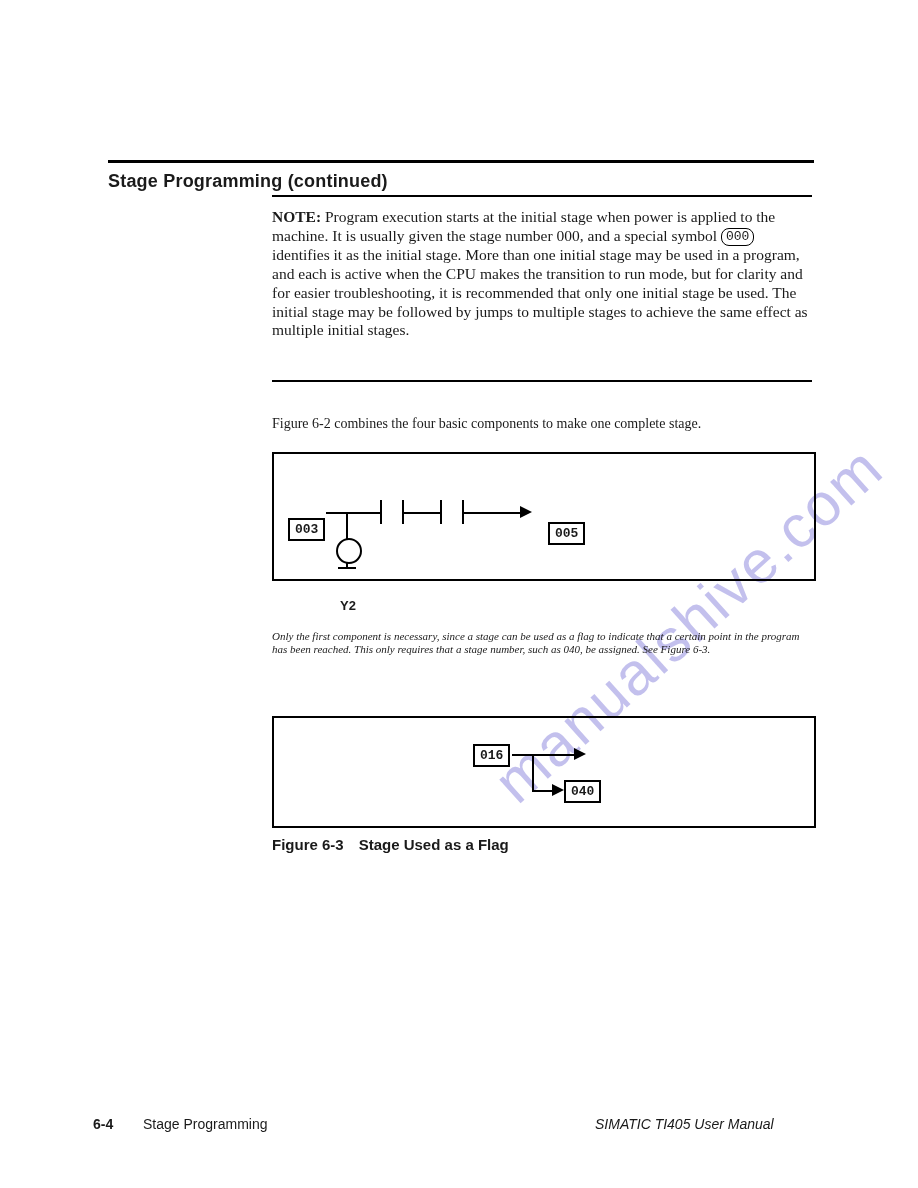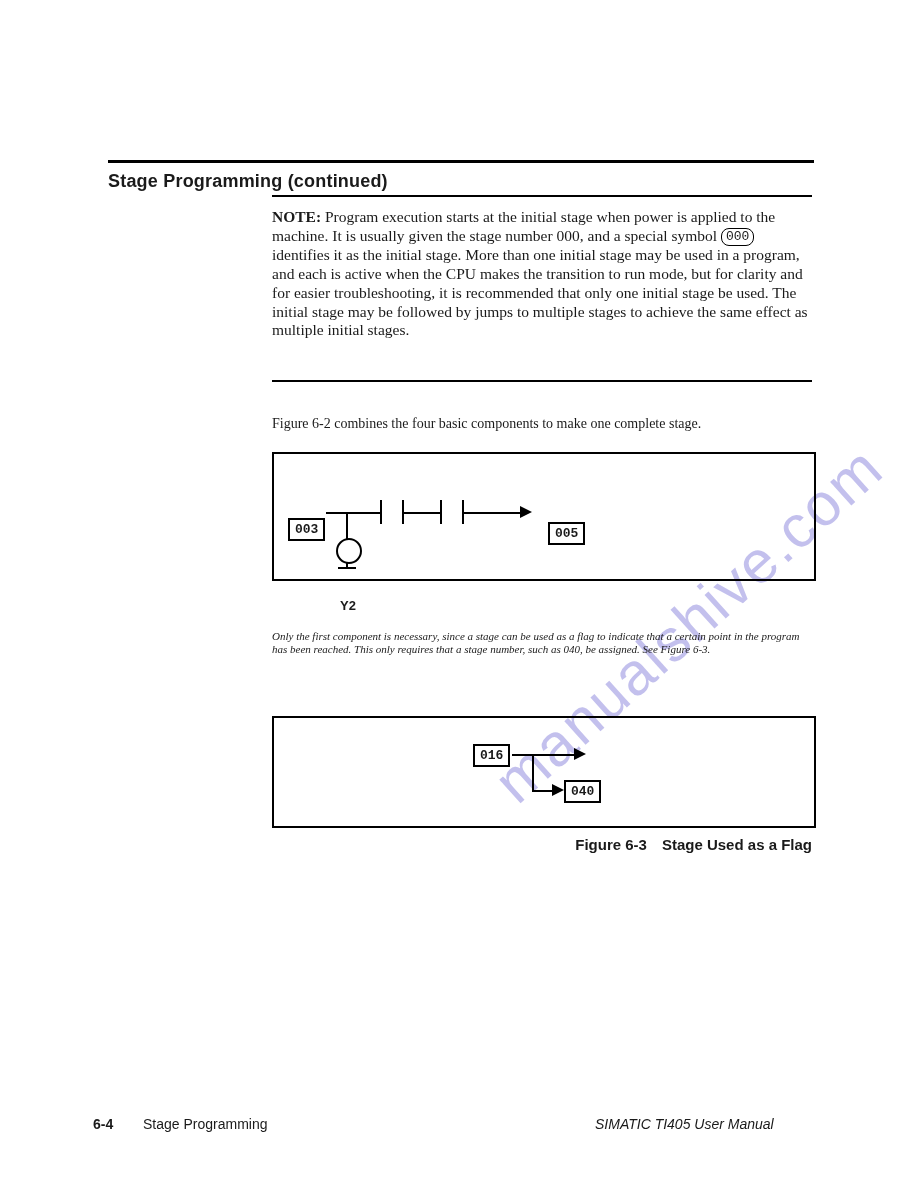--- a/index.html
+++ b/index.html
@@ -106,21 +106,21 @@
     left: 272px;
     width: 540px;
     height: 108px;
     border: 2px solid #000;
   }
   .fig63-caption {
     position: absolute;
     top: 836px;
     left: 272px;
     width: 540px;
-    text-align: right;
+    text-align: left;
     font-family: Arial, Helvetica, sans-serif;
     font-weight: 900;
     font-size: 15px;
   }
   .footer-pn {
     position: absolute;
     top: 1116px;
     left: 93px;
     font-family: Arial, Helvetica, sans-serif;
     font-weight: 900;

